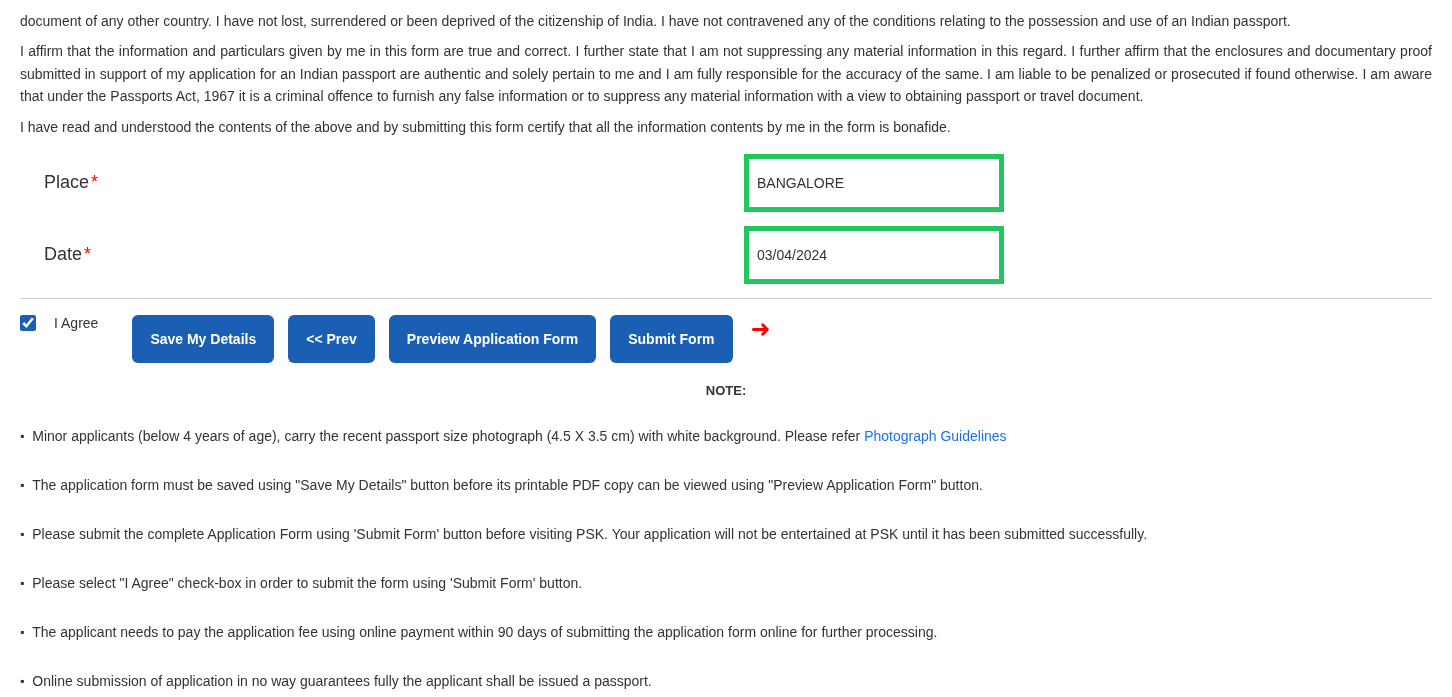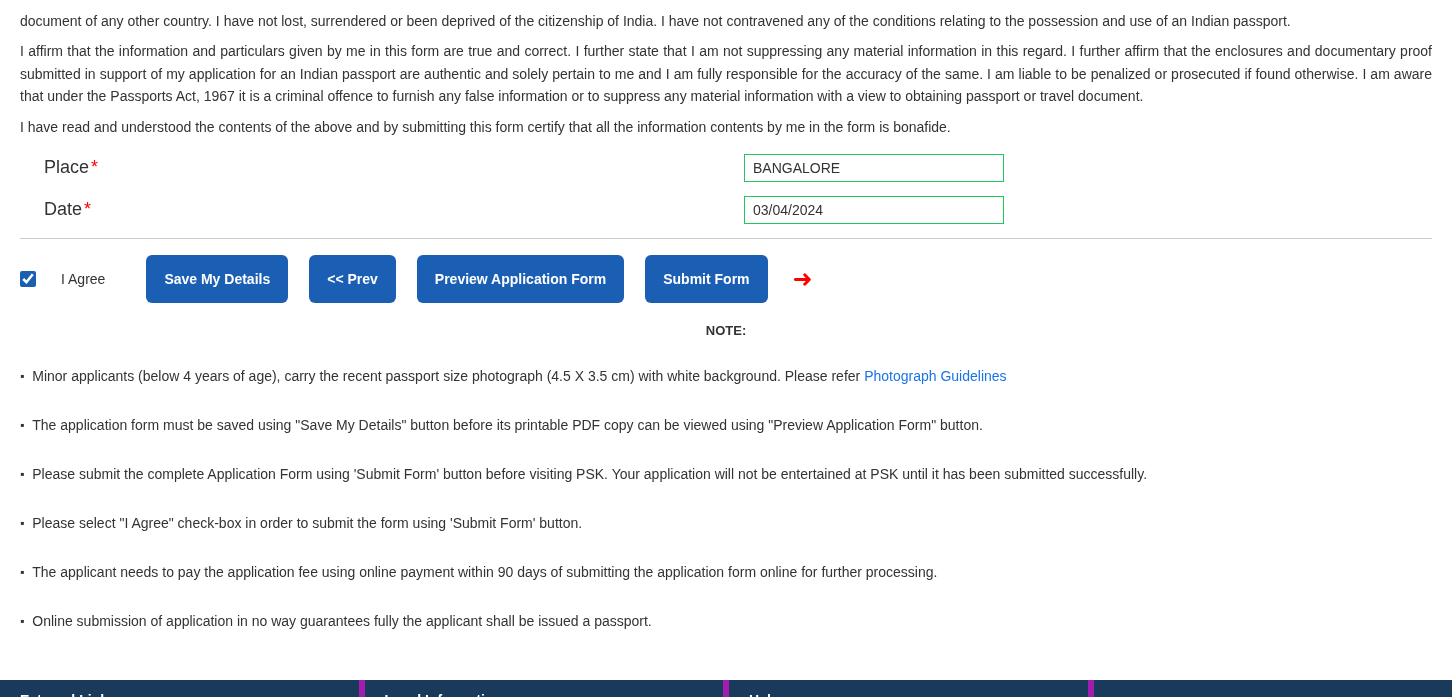--- a/index.html
+++ b/index.html
@@ -33,38 +33,37 @@
       color: #333;
       margin-left: 24px;
     }
 
     .required-star {
       color: red;
       margin-left: 2px;
     }
 
     .field-input {
-      border: 1px solid #22c55e;
-      padding: 5px 8px;
+      border: 5px solid #22c55e;
+      padding: 16px 8px;
       font-size: 14px;
       width: 260px;
       color: #333;
       background: #fff;
     }
 
     .divider-line {
       border: none;
       border-top: 1px solid #ccc;
       margin: 10px 0 16px 0;
     }
 
     .agree-buttons-row {
       display: flex;
-      align-items: center;
-      gap: 21px;
+      gap: 14px;
       margin-bottom: 20px;
     }
 
     .agree-checkbox {
       width: 16px;
       height: 16px;
       margin-right: 4px;
       accent-color: #1a5fb4;
     }
 

